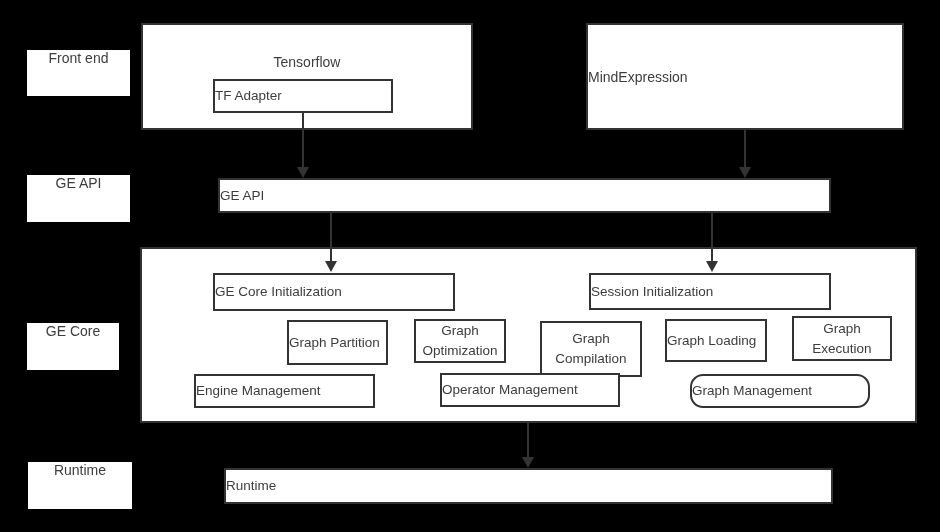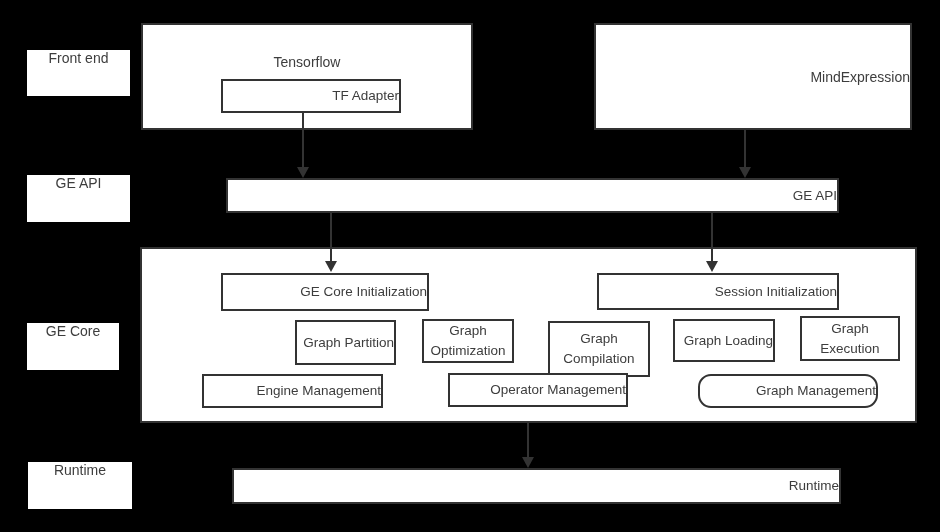--- a/index.html
+++ b/index.html
@@ -19,24 +19,23 @@
     display: flex;
     align-items: flex-start;
     justify-content: center;
     font-size: 14px;
   }
   .box {
     background: #ffffff;
     border: 2px solid #333333;
     display: flex;
     align-items: center;
-    justify-content: flex-end;
+    justify-content: flex-start;
     text-align: center;
     line-height: 20px;
-    margin-left: 8px;
   }
   .container-box {
     background: #ffffff;
     border: 2px solid #333333;
   }
   .tf-title {
     text-align: center;
     padding-top: 29px;
     font-size: 14px;
   }
@@ -82,21 +81,21 @@
   <div class="abs box" style="left:586px; top:23px; width:318px; height:107px; font-size:14px;">
     <span>MindExpression</span>
   </div>
 
   <div class="abs box" style="left:218px; top:178px; width:613px; height:35px;">
     <span>GE API</span>
   </div>
 
   <div class="abs container-box" style="left:140px; top:247px; width:777px; height:176px;"></div>
 
-  <div class="abs box" style="left:213px; top:273px; width:208px; height:38px;">
+  <div class="abs box" style="left:213px; top:273px; width:242px; height:38px;">
     <span>GE Core Initialization</span>
   </div>
   <div class="abs box" style="left:589px; top:273px; width:242px; height:37px;">
     <span>Session Initialization</span>
   </div>
 
   <div class="abs box" style="left:287px; top:320px; width:101px; height:45px;">
     <span>Graph Partition</span>
   </div>
   <div class="abs box" style="left:414px; top:319px; width:92px; height:44px;">

